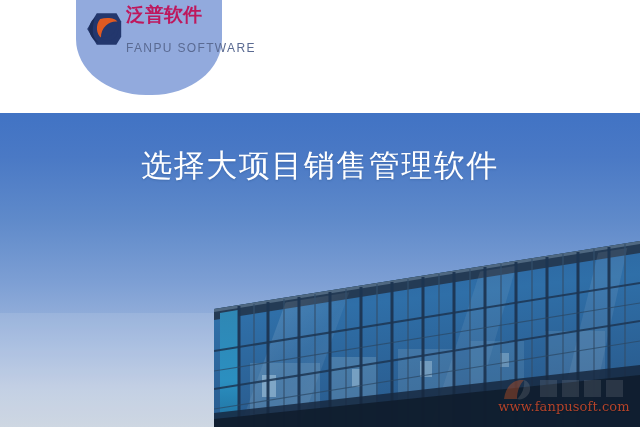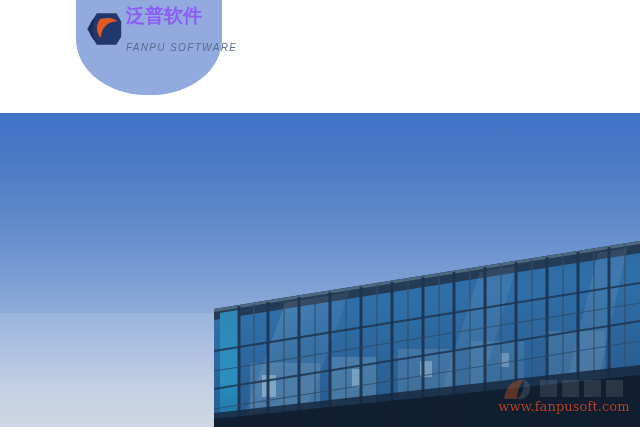--- a/index.html
+++ b/index.html
@@ -64,34 +64,33 @@
     display: flex;
     flex-direction: column;
     justify-content: center;
     line-height: 1;
   }
 
   .brand-cn {
     font-family: "DejaVu Sans", "Liberation Sans", sans-serif;
     font-size: 19px;
     font-weight: 700;
-    color: #8b5cf6;
+    color: #be185d;
     letter-spacing: 0px;
     white-space: nowrap;
   }
 
   .brand-en {
     margin-top: 18px;
     font-family: "Liberation Sans", sans-serif;
-    font-size: 10px;
+    font-size: 12px;
     font-weight: 400;
     color: #5a6a92;
     letter-spacing: 1.35px;
     white-space: nowrap;
-    font-style: italic;
   }
 
   
   .hero {
     position: absolute;
     left: 0;
     top: 113px;
     width: 640px;
     height: 314px;
     overflow: hidden;
@@ -304,20 +303,21 @@
           <line x1="214" y1="258" x2="640" y2="190"></line>
           <line x1="214" y1="296" x2="640" y2="228"></line>
         </g>
 
         <path d="M214,314 L214,300 L640,252 L640,314 Z" fill="#16283f" opacity="0.85"></path>
         <path d="M214,314 L214,306 L640,262 L640,314 Z" fill="#0f1d2e" opacity="0.9"></path>
       </g>
     </svg>
 
     <div class="headline">
+      <span class="ln">选择大项目销售管理软件</span>
     </div>
 
     <div class="watermark">
       <svg class="wm-mark" viewBox="0 0 128 26" xmlns="http://www.w3.org/2000/svg">
         <path d="M6,24 C8,10 16,4 26,5 C22,9 19,16 19,24 Z" fill="#e05a21" opacity="0.85"></path>
         <path d="M26,5 C33,7 34,16 29,21 C26,24 22,25 19,24 C24,20 27,12 26,5 Z" fill="#e8e2dc" opacity="0.32"></path>
         <g fill="#ffffff" opacity="0.26">
           <rect x="42" y="5" width="17" height="17"></rect>
           <rect x="64" y="5" width="17" height="17"></rect>
           <rect x="86" y="5" width="17" height="17"></rect>

